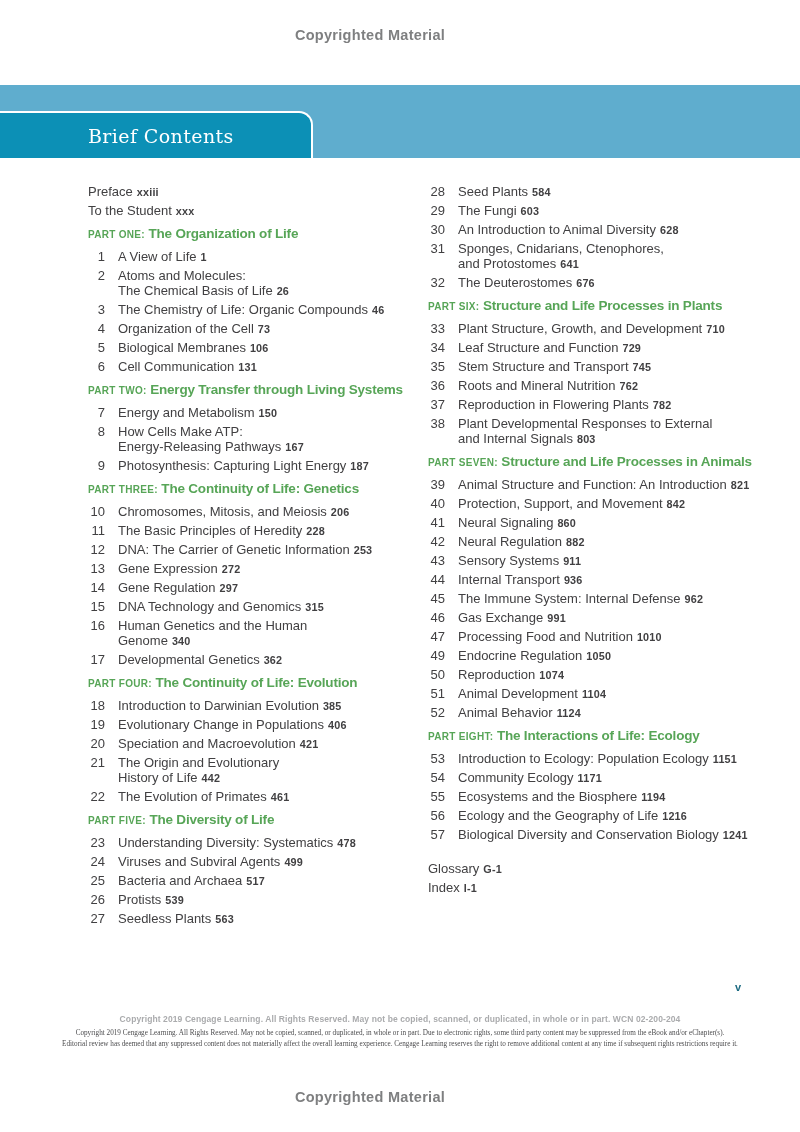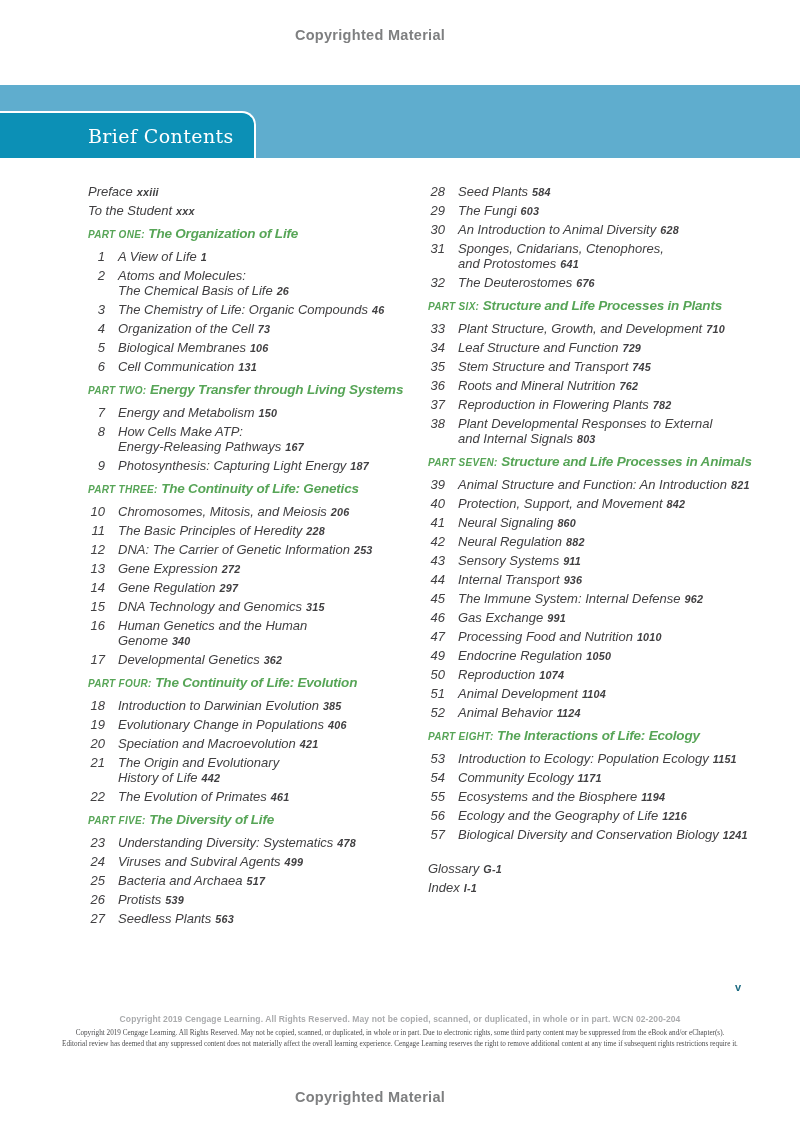--- a/index.html
+++ b/index.html
@@ -13,36 +13,36 @@
     color:#7e7f80;font-size:14.5px;font-weight:bold;letter-spacing:.3px;
   }
   .copy-top{top:27px;}
   .copy-bottom{top:1089px;}
 
   .header-band{
     position:absolute;top:85px;left:0;width:800px;height:73px;
     background:var(--banner,#5fadce);
   }
   .title-tab{
-    position:absolute;left:0;top:26px;width:256px;height:47px;
+    position:absolute;left:0;top:26px;width:313px;height:47px;
     background:var(--tab,#0c90b6);
     border-top:2px solid #ffffff;border-right:2px solid #ffffff;
     border-top-right-radius:14px;box-sizing:border-box;
     display:flex;align-items:center;padding-left:88px;
   }
   .title-tab .title-text{
     color:#ffffff;font-family:"DejaVu Serif","Liberation Serif",serif;
     font-size:19px;letter-spacing:.4px;
   }
 
   .toc{
     position:absolute;left:88px;top:184px;width:690px;display:flex;
     color:var(--text,#414042);
   }
-  .toc-col{box-sizing:border-box;font-style:italic;}
+  .toc-col{box-sizing:border-box;}
   .col-left{width:340px;flex:none;}
   .col-right{width:347px;flex:none;}
 
   .entry{font-size:13px;line-height:15px;margin-bottom:3px;white-space:nowrap;}
   .entry.ch{display:flex;}
   .num{flex:none;width:17px;text-align:right;margin-right:13px;}
   .txt{flex:none;}
   .pg{font-size:10.8px;font-weight:bold;margin-left:4px;letter-spacing:.2px;}
 
   .part{

